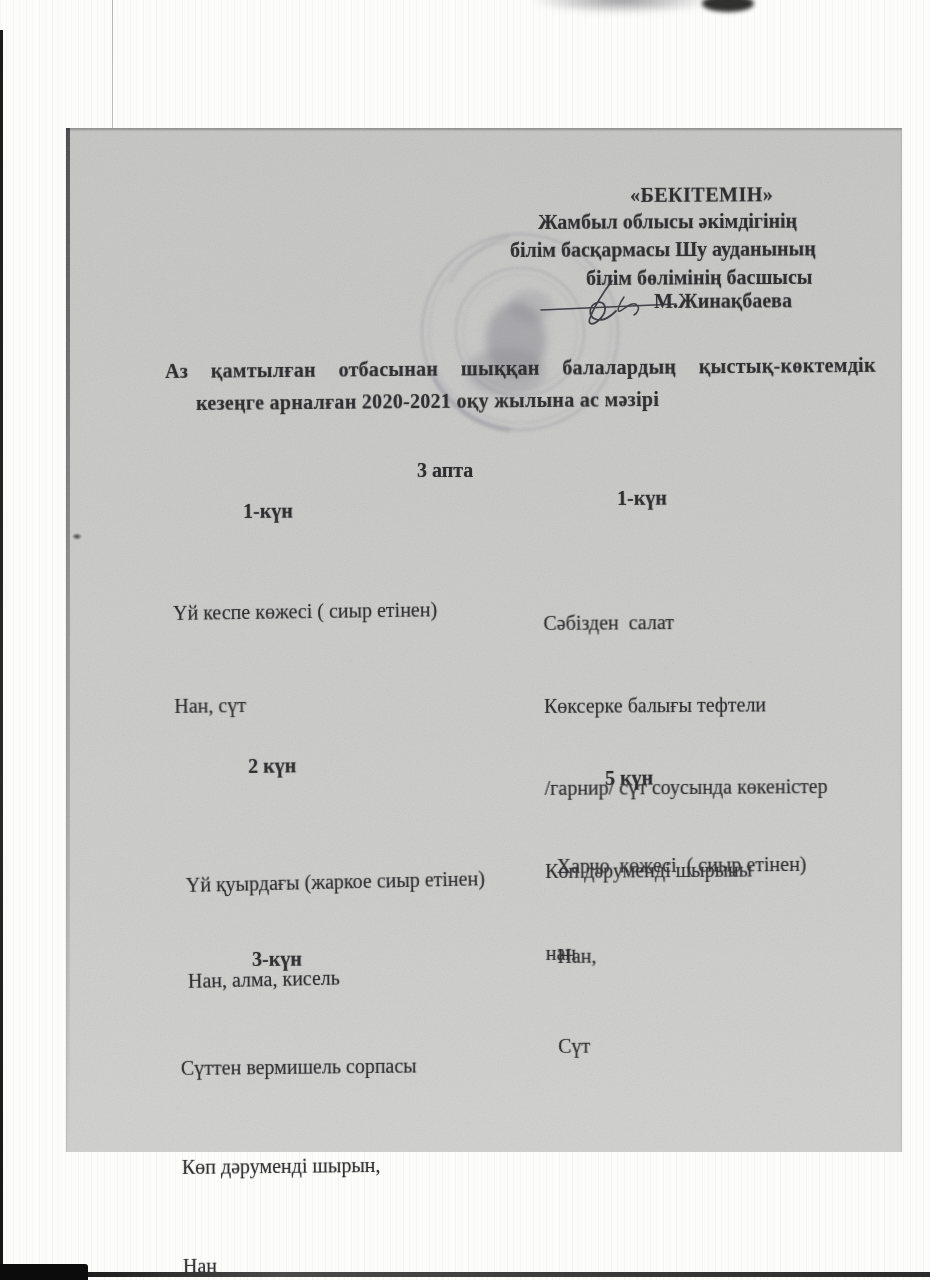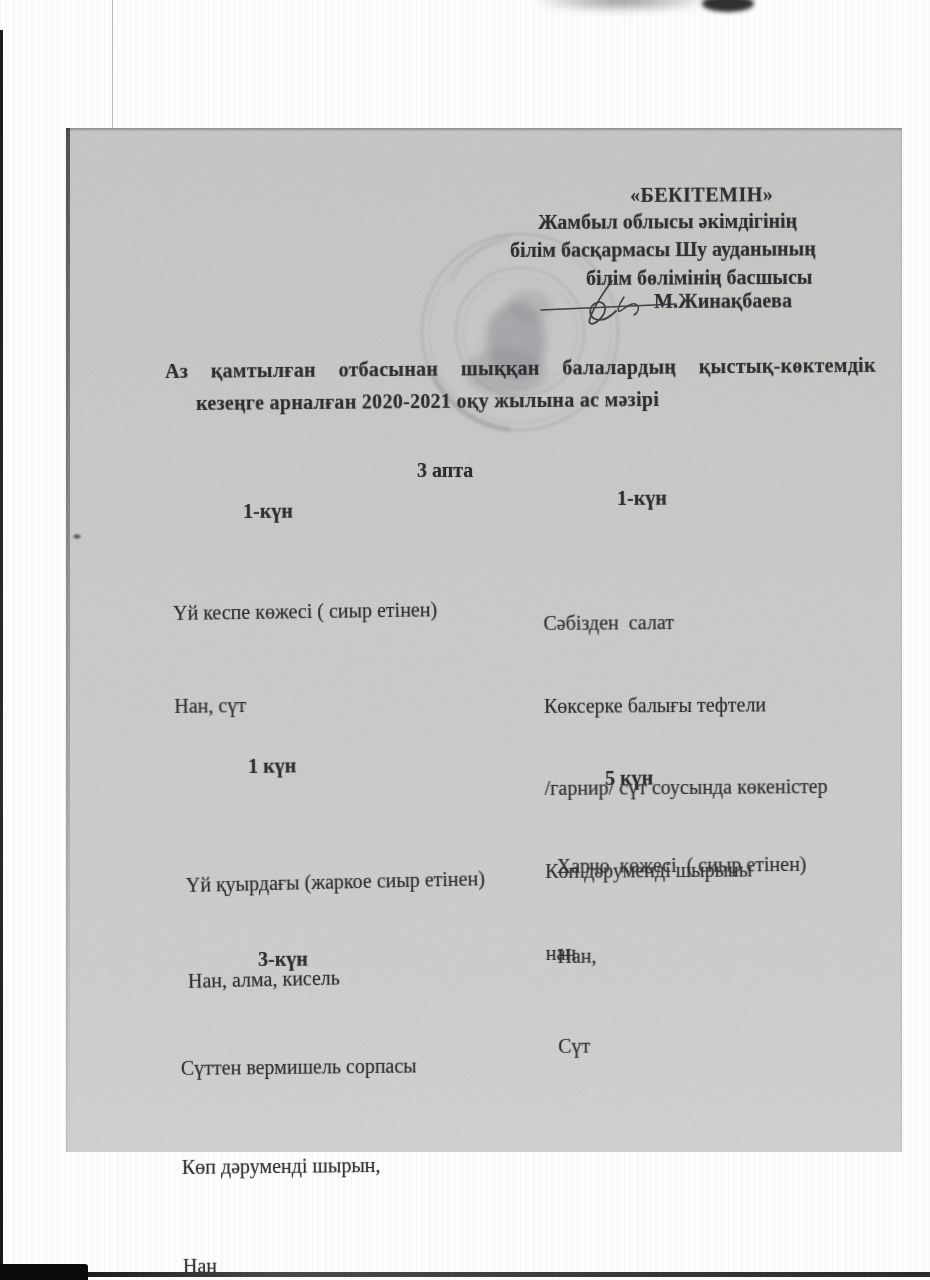--- a/index.html
+++ b/index.html
@@ -141,34 +141,34 @@
 
   <div class="txt b" style="left:551px;top:357px;--rot:-0.4deg;">1-күн</div>
   <div class="txt block" style="left:477px;top:427px;--rot:-0.4deg;line-height:27.5px;">
     <div class="line">Сәбізден  салат</div>
     <div class="line">Көксерке балығы тефтели</div>
     <div class="line">/гарнир/ сүт соусында көкеністер</div>
     <div class="line">Көп дәруменді шырыны</div>
     <div class="line">нан</div>
   </div>
 
-  <div class="txt b" style="left:182px;top:625px;--rot:-0.8deg;">1 күн</div>
+  <div class="txt b" style="left:182px;top:625px;--rot:-0.8deg;">2 күн</div>
   <div class="txt block" style="left:118px;top:677px;--rot:-1.3deg;line-height:32px;">
     <div class="line">Үй қуырдағы (жаркое сиыр етінен)</div>
     <div class="line">Нан, алма, кисель</div>
   </div>
 
   <div class="txt b" style="left:539px;top:637px;--rot:-0.5deg;">5 күн</div>
   <div class="txt block" style="left:490px;top:663px;--rot:-0.5deg;line-height:30px;">
     <div class="line">Харчо  көжесі  ( сиыр етінен)</div>
     <div class="line">Нан,</div>
     <div class="line">Сүт</div>
   </div>
 
-  <div class="txt b" style="left:192px;top:818px;--rot:-0.4deg;">3-күн</div>
+  <div class="txt b" style="left:186px;top:818px;--rot:-0.4deg;">3-күн</div>
   <div class="txt block" style="left:114px;top:858px;--rot:-0.6deg;line-height:33px;">
     <div class="line">Сүттен вермишель сорпасы</div>
     <div class="line">Көп дәруменді шырын,</div>
     <div class="line">Нан</div>
   </div>
 
 </div>
 
 <div class="edge-left"></div>
 <div class="edge-bottom"></div>

